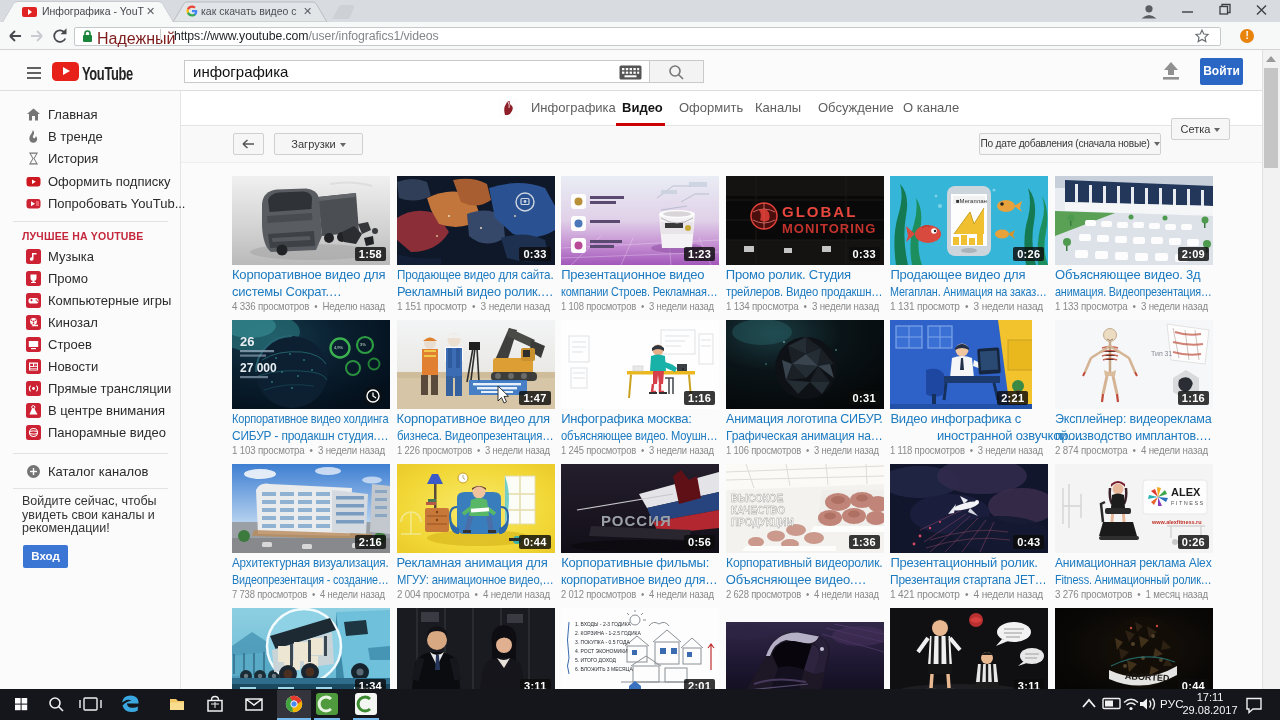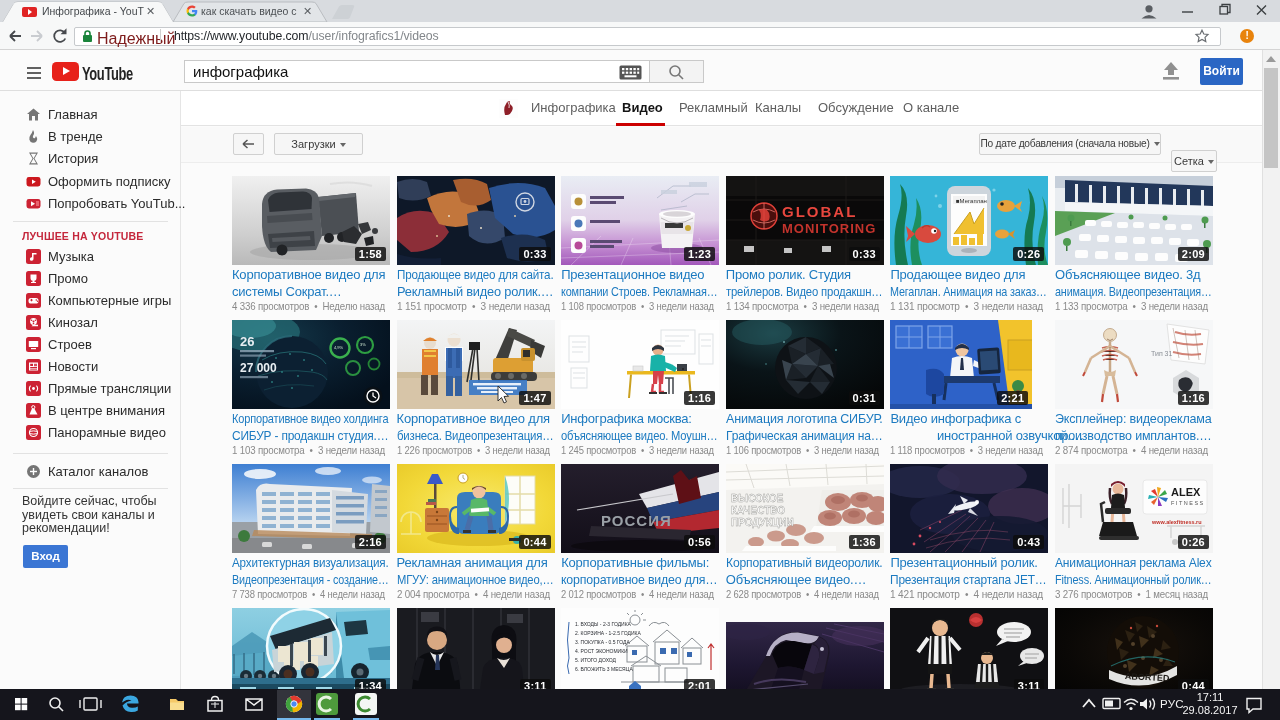--- a/index.html
+++ b/index.html
@@ -109,34 +109,34 @@
 
 <div class="a" style="left:181px;top:91px;width:1081px;height:35px;background:#ffffff;border-bottom:1px solid #e3e3e3"></div>
 <div class="a" style="left:0;top:91px">
  <svg class="a" style="left:499px;top:8px" width="19" height="19">
       <rect width="19" height="19" fill="#fdfdfd"></rect>
   <path d="M6,16 Q4,9 7,5 Q8,2 11,2 Q10,5 12,6 Q15,8 13,12 Q11,16 8,16 Z" fill="#8e1f28"></path>
   <path d="M9,3 Q11,6 10,9" stroke="#fff" stroke-width=".8" fill="none"></path>
     </svg>
  <div class="navitem" style="left:531px">Инфографика</div>
  <div class="navitem" style="left:622px;color:#151515;font-weight:bold">Видео</div>
- <div class="navitem" style="left:679px">Рекламный</div>
+ <div class="navitem" style="left:679px">Оформить</div>
  <div class="navitem" style="left:755px">Каналы</div>
  <div class="navitem" style="left:818px">Обсуждение</div>
  <div class="navitem" style="left:903px">О канале</div>
  <div class="a" style="left:616px;top:32px;width:49px;height:3px;background:#cc0000"></div>
 </div>
 
 <div class="a" style="left:181px;top:127px;width:1081px;height:36px;background:#f9f9f9;border-bottom:1px solid #ededed"></div>
 <div class="btn" style="left:233px;top:133px;width:31px"><svg width="13" height="10" style="margin-top:5px">
       <path d="M1,5 H12 M1,5 L5.5,1 M1,5 L5.5,9" stroke="#555" stroke-width="1.5" fill="none"></path>
     </svg></div>
 <div class="btn" style="left:274px;top:133px;width:89px">Загрузки<span class="caret"></span></div>
 <div class="btn" style="left:979px;top:133px;width:182px;font-size:10.2px;letter-spacing:-.25px">По дате добавления (сначала новые)<span class="caret"></span></div>
-<div class="btn" style="left:1171px;top:150px;width:46px">Сетка<span class="caret"></span></div>
+<div class="btn" style="left:1171px;top:118px;width:59px">Сетка<span class="caret"></span></div>
 <div class="a" style="left:0;top:91px;width:181px;height:598px;background:#fbfbfb;border-right:1px solid #e5e5e5"></div>
 <div class="sb-icon" style="top:106.5px"><svg viewBox="0 0 15 15">
       <path d="M7.5,1.5 L14,7 H12 V13.5 H9 V9 H6 V13.5 H3 V7 H1 Z" fill="#757575"></path>
     </svg></div>
 <div class="sb-item" style="top:107px">Главная</div>
 <div class="sb-icon" style="top:128.5px"><svg viewBox="0 0 15 15">
       <path d="M7,1 Q9,4 7.2,6.5 Q6.3,8 7.5,9 Q9,10 9.5,8 Q9.8,6.8 10.5,7.8 Q12,10 10.5,12.2 Q9,14 6.8,13.8 Q4,13.4 3.4,10.8 Q2.8,8.2 4.6,5.8 Q6.2,3.8 7,1 Z" fill="#757575"></path>
     </svg></div>
 <div class="sb-item" style="top:129px">В тренде</div>
 <div class="sb-icon" style="top:150.5px"><svg viewBox="0 0 15 15">

